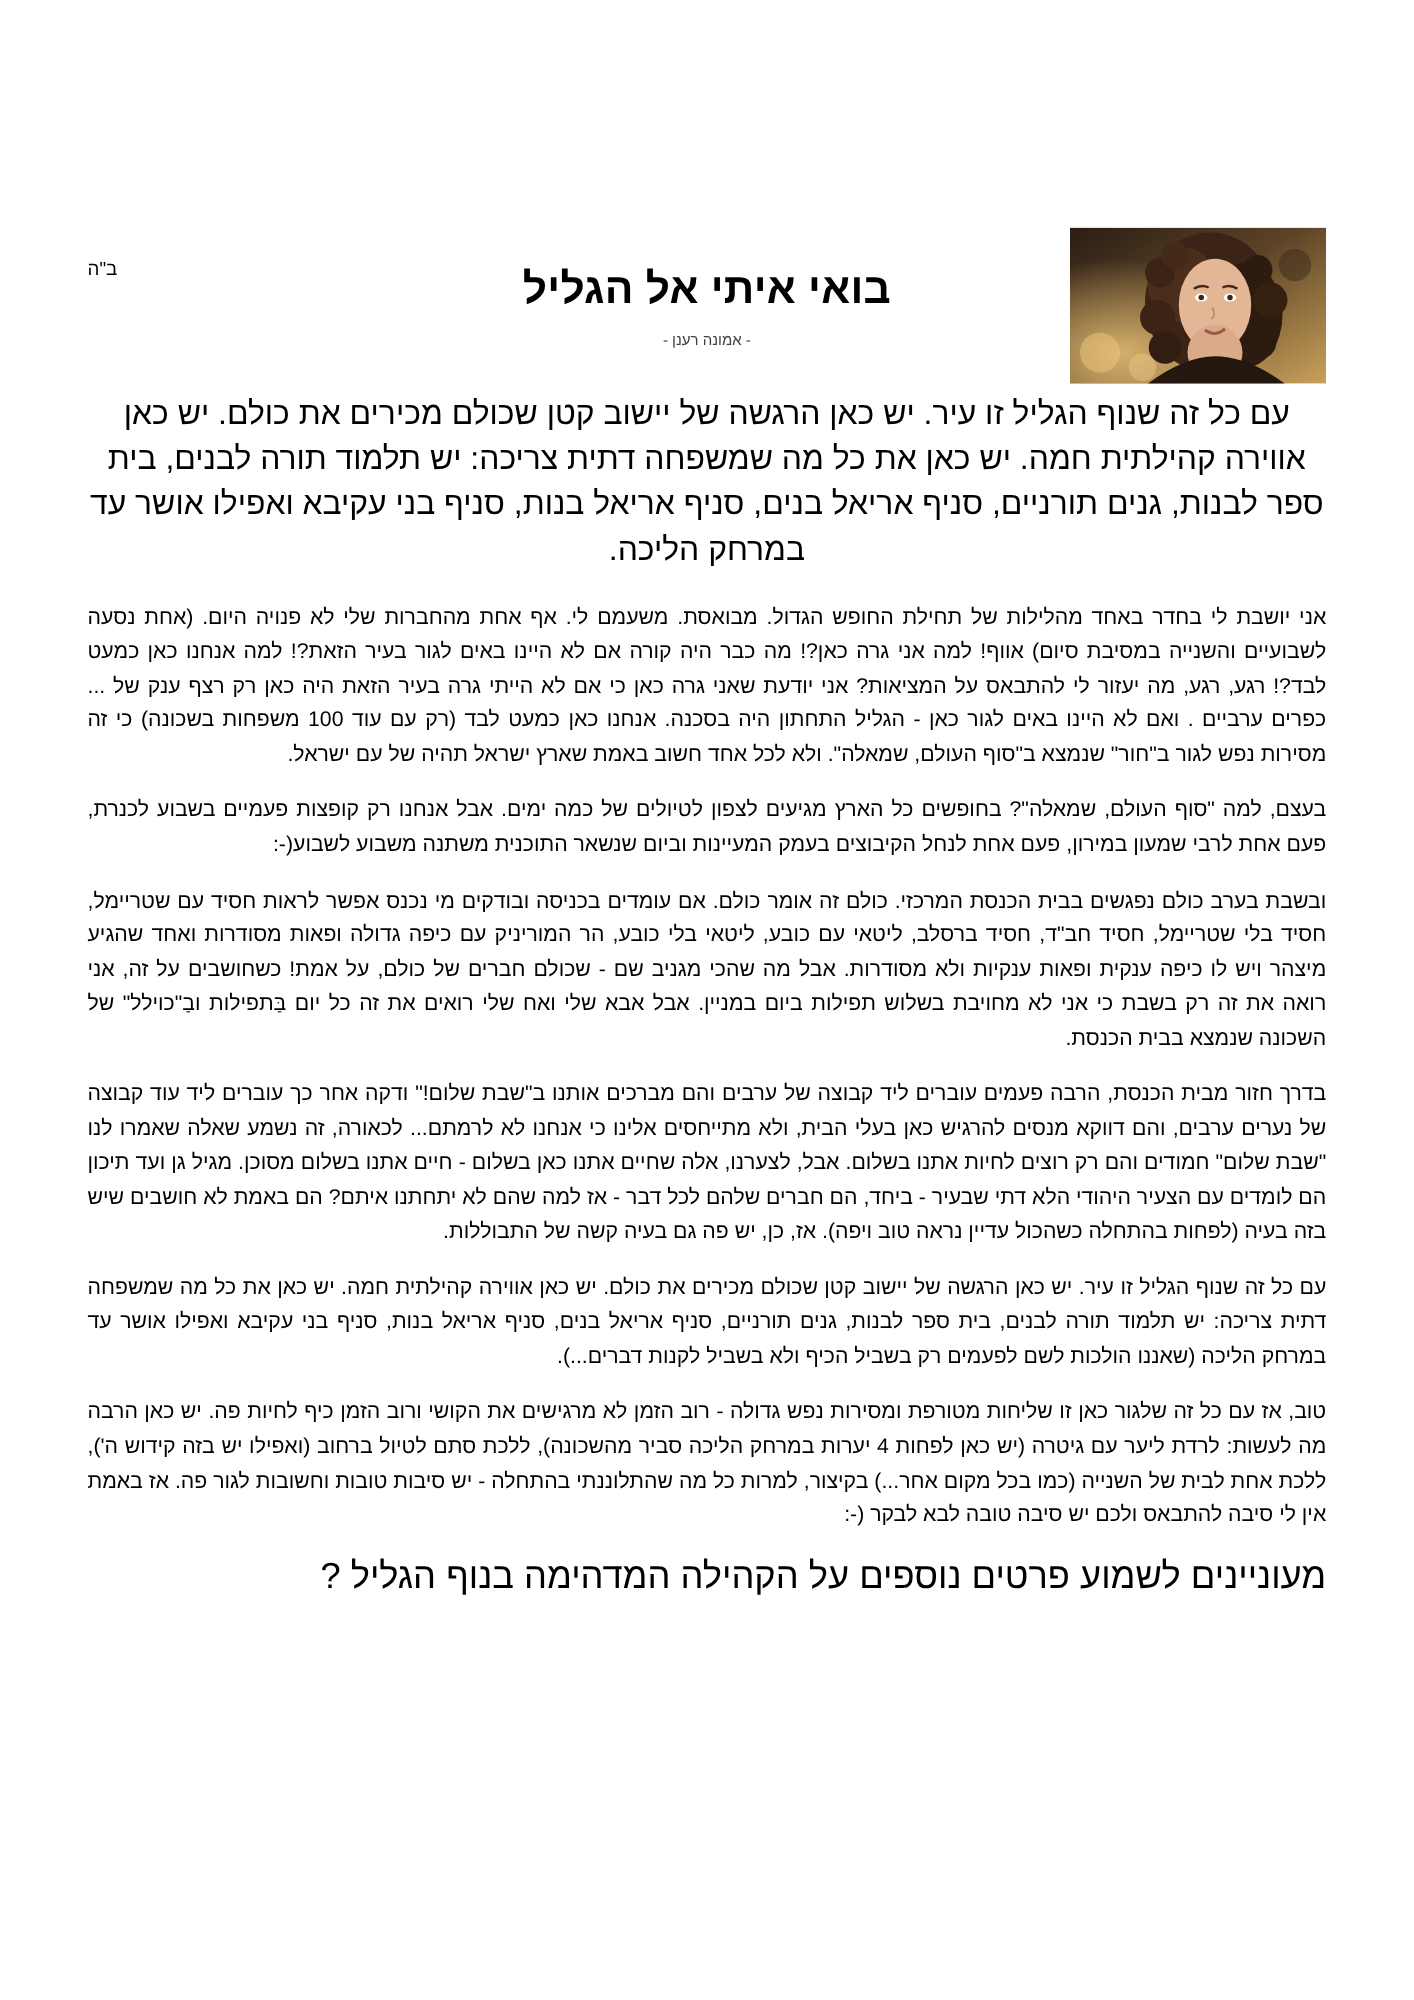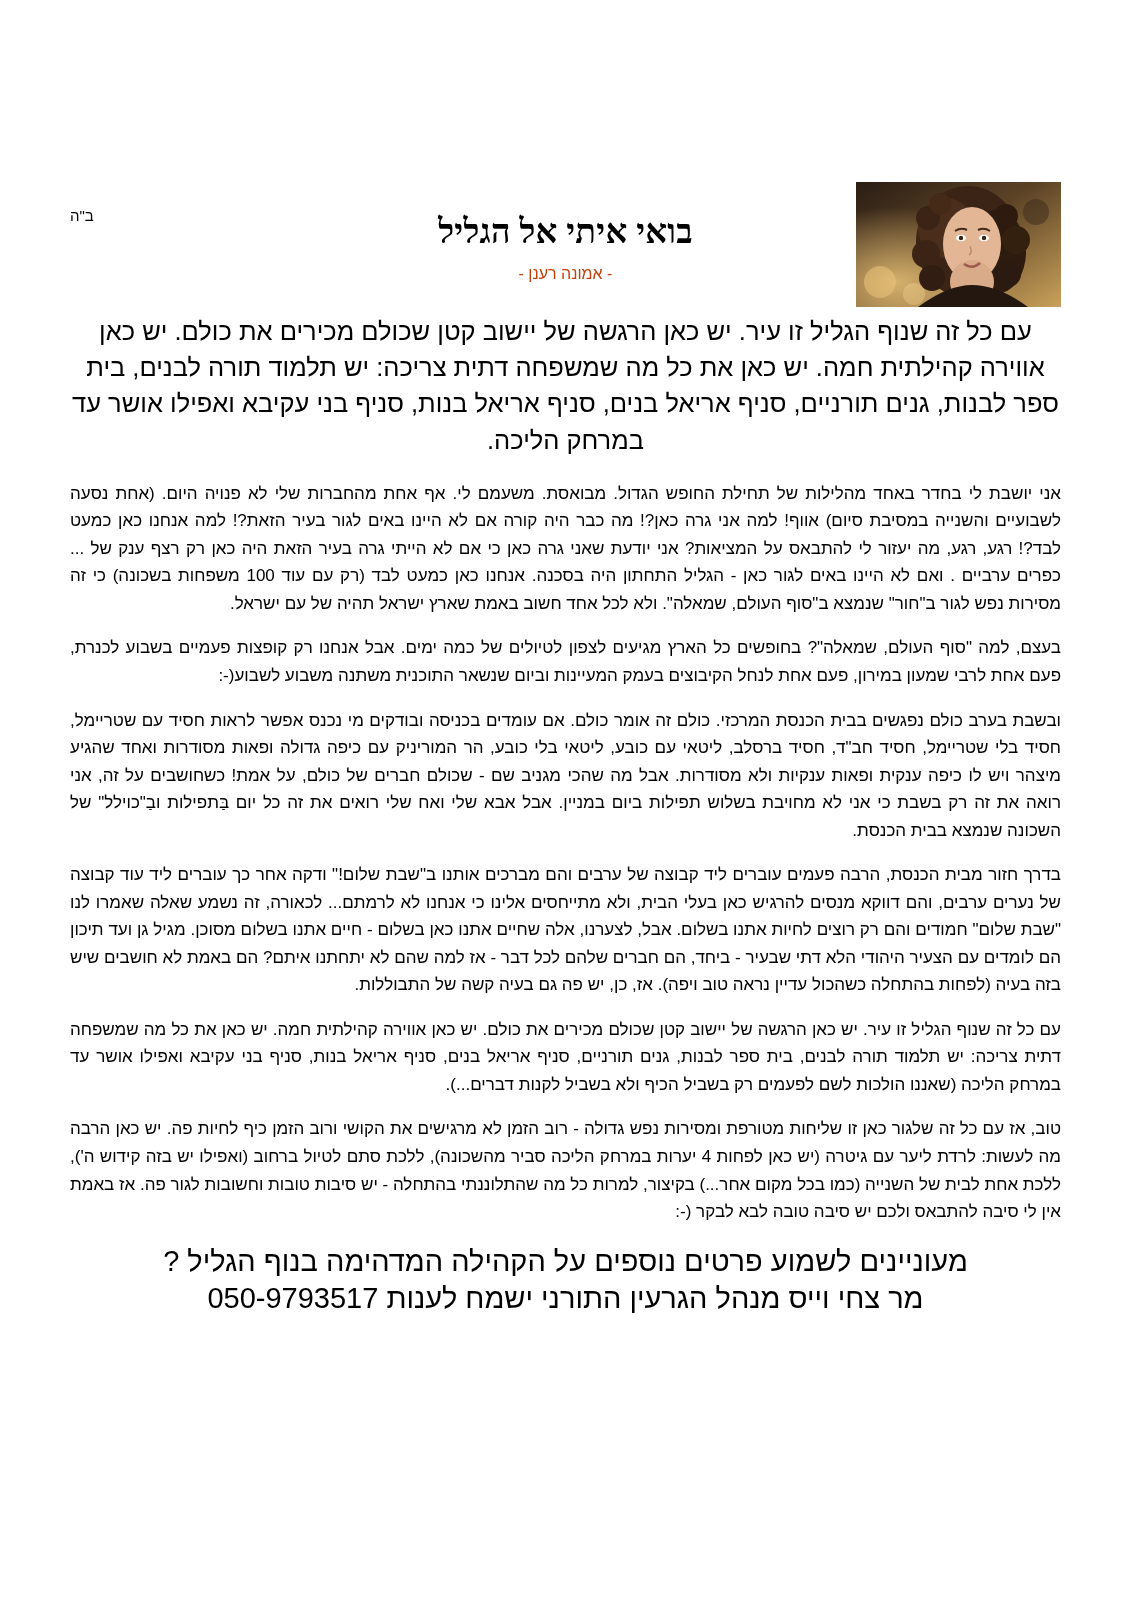--- a/index.html
+++ b/index.html
@@ -50,26 +50,25 @@
   .title-block {
     text-align: center;
     padding-top: 42px;
   }
   .doc-title {
     font-size: 34px;
     font-weight: bold;
     line-height: 1.15;
     margin: 0 0 14px 0;
     letter-spacing: 0.2px;
-    font-family: Liberation Serif, serif;
   }
   .doc-byline {
-    font-size: 16px;
+    font-size: 12px;
     margin: 0;
-    color: #c2410c;
+    color: #404040;
   }
   .lead {
     margin: 18px 0 22px 0;
     font-size: 25.5px;
     line-height: 1.42;
     text-align: center;
     font-weight: 400;
   }
   .body-text p {
     font-size: 17px;
@@ -82,21 +81,21 @@
     text-align: center;
     margin: 22px 0 10px 0;
   }
   .contact {
     text-align: center;
     font-size: 29px;
     line-height: 1.3;
     font-weight: 400;
     margin-top: 14px;
   }
-  .contact div { margin: 0; }
+  .contact div { margin: 0; text-align: right; }
 </style>
 </head>
 <body>
 
 <div class="page">
 
   <div class="bh-mark">ב"ה</div>
 
   <div class="header-row">
 
@@ -162,16 +161,15 @@
     <p>בעצם, למה "סוף העולם, שמאלה"? בחופשים כל הארץ מגיעים לצפון לטיולים של כמה ימים. אבל אנחנו רק קופצות פעמיים בשבוע לכנרת, פעם אחת לרבי שמעון במירון, פעם אחת לנחל הקיבוצים בעמק המעיינות וביום שנשאר התוכנית משתנה משבוע לשבוע(-:</p>
     <p>ובשבת בערב כולם נפגשים בבית הכנסת המרכזי. כולם זה אומר כולם. אם עומדים בכניסה ובודקים מי נכנס אפשר לראות חסיד עם שטריימל, חסיד בלי שטריימל, חסיד חב"ד, חסיד ברסלב, ליטאי עם כובע, ליטאי בלי כובע, הר המוריניק עם כיפה גדולה ופאות מסודרות ואחד שהגיע מיצהר ויש לו כיפה ענקית ופאות ענקיות ולא מסודרות. אבל מה שהכי מגניב שם - שכולם חברים של כולם, על אמת! כשחושבים על זה, אני רואה את זה רק בשבת כי אני לא מחויבת בשלוש תפילות ביום במניין. אבל אבא שלי ואח שלי רואים את זה כל יום בַּתפילות ובַ"כוילל" של השכונה שנמצא בבית הכנסת.</p>
     <p>בדרך חזור מבית הכנסת, הרבה פעמים עוברים ליד קבוצה של ערבים והם מברכים אותנו ב"שבת שלום!" ודקה אחר כך עוברים ליד עוד קבוצה של נערים ערבים, והם דווקא מנסים להרגיש כאן בעלי הבית, ולא מתייחסים אלינו כי אנחנו לא לרמתם... לכאורה, זה נשמע שאלה שאמרו לנו "שבת שלום" חמודים והם רק רוצים לחיות אתנו בשלום. אבל, לצערנו, אלה שחיים אתנו כאן בשלום - חיים אתנו בשלום מסוכן. מגיל גן ועד תיכון הם לומדים עם הצעיר היהודי הלא דתי שבעיר - ביחד, הם חברים שלהם לכל דבר - אז למה שהם לא יתחתנו איתם? הם באמת לא חושבים שיש בזה בעיה (לפחות בהתחלה כשהכול עדיין נראה טוב ויפה). אז, כן, יש פה גם בעיה קשה של התבוללות.</p>
     <p>עם כל זה שנוף הגליל זו עיר. יש כאן הרגשה של יישוב קטן שכולם מכירים את כולם. יש כאן אווירה קהילתית חמה. יש כאן את כל מה שמשפחה דתית צריכה: יש תלמוד תורה לבנים, בית ספר לבנות, גנים תורניים, סניף אריאל בנים, סניף אריאל בנות, סניף בני עקיבא ואפילו אושר עד במרחק הליכה (שאננו הולכות לשם לפעמים רק בשביל הכיף ולא בשביל לקנות דברים...).</p>
     <p>טוב, אז עם כל זה שלגור כאן זו שליחות מטורפת ומסירות נפש גדולה - רוב הזמן לא מרגישים את הקושי ורוב הזמן כיף לחיות פה. יש כאן הרבה מה לעשות: לרדת ליער עם גיטרה (יש כאן לפחות 4 יערות במרחק הליכה סביר מהשכונה), ללכת סתם לטיול ברחוב (ואפילו יש בזה קידוש ה'), ללכת אחת לבית של השנייה (כמו בכל מקום אחר...) בקיצור, למרות כל מה שהתלוננתי בהתחלה - יש סיבות טובות וחשובות לגור פה.  אז באמת אין לי סיבה להתבאס ולכם יש סיבה טובה לבא לבקר (-:</p>
   </div>
 
 
   <div class="contact">
     <div>מעוניינים לשמוע פרטים נוספים על הקהילה המדהימה בנוף הגליל ?</div>
-    <div>מר צחי וייס מנהל הגרעין התורני ישמח לענות 050-9793517</div>
   </div>
 
 </div>
 
 </body></html>

